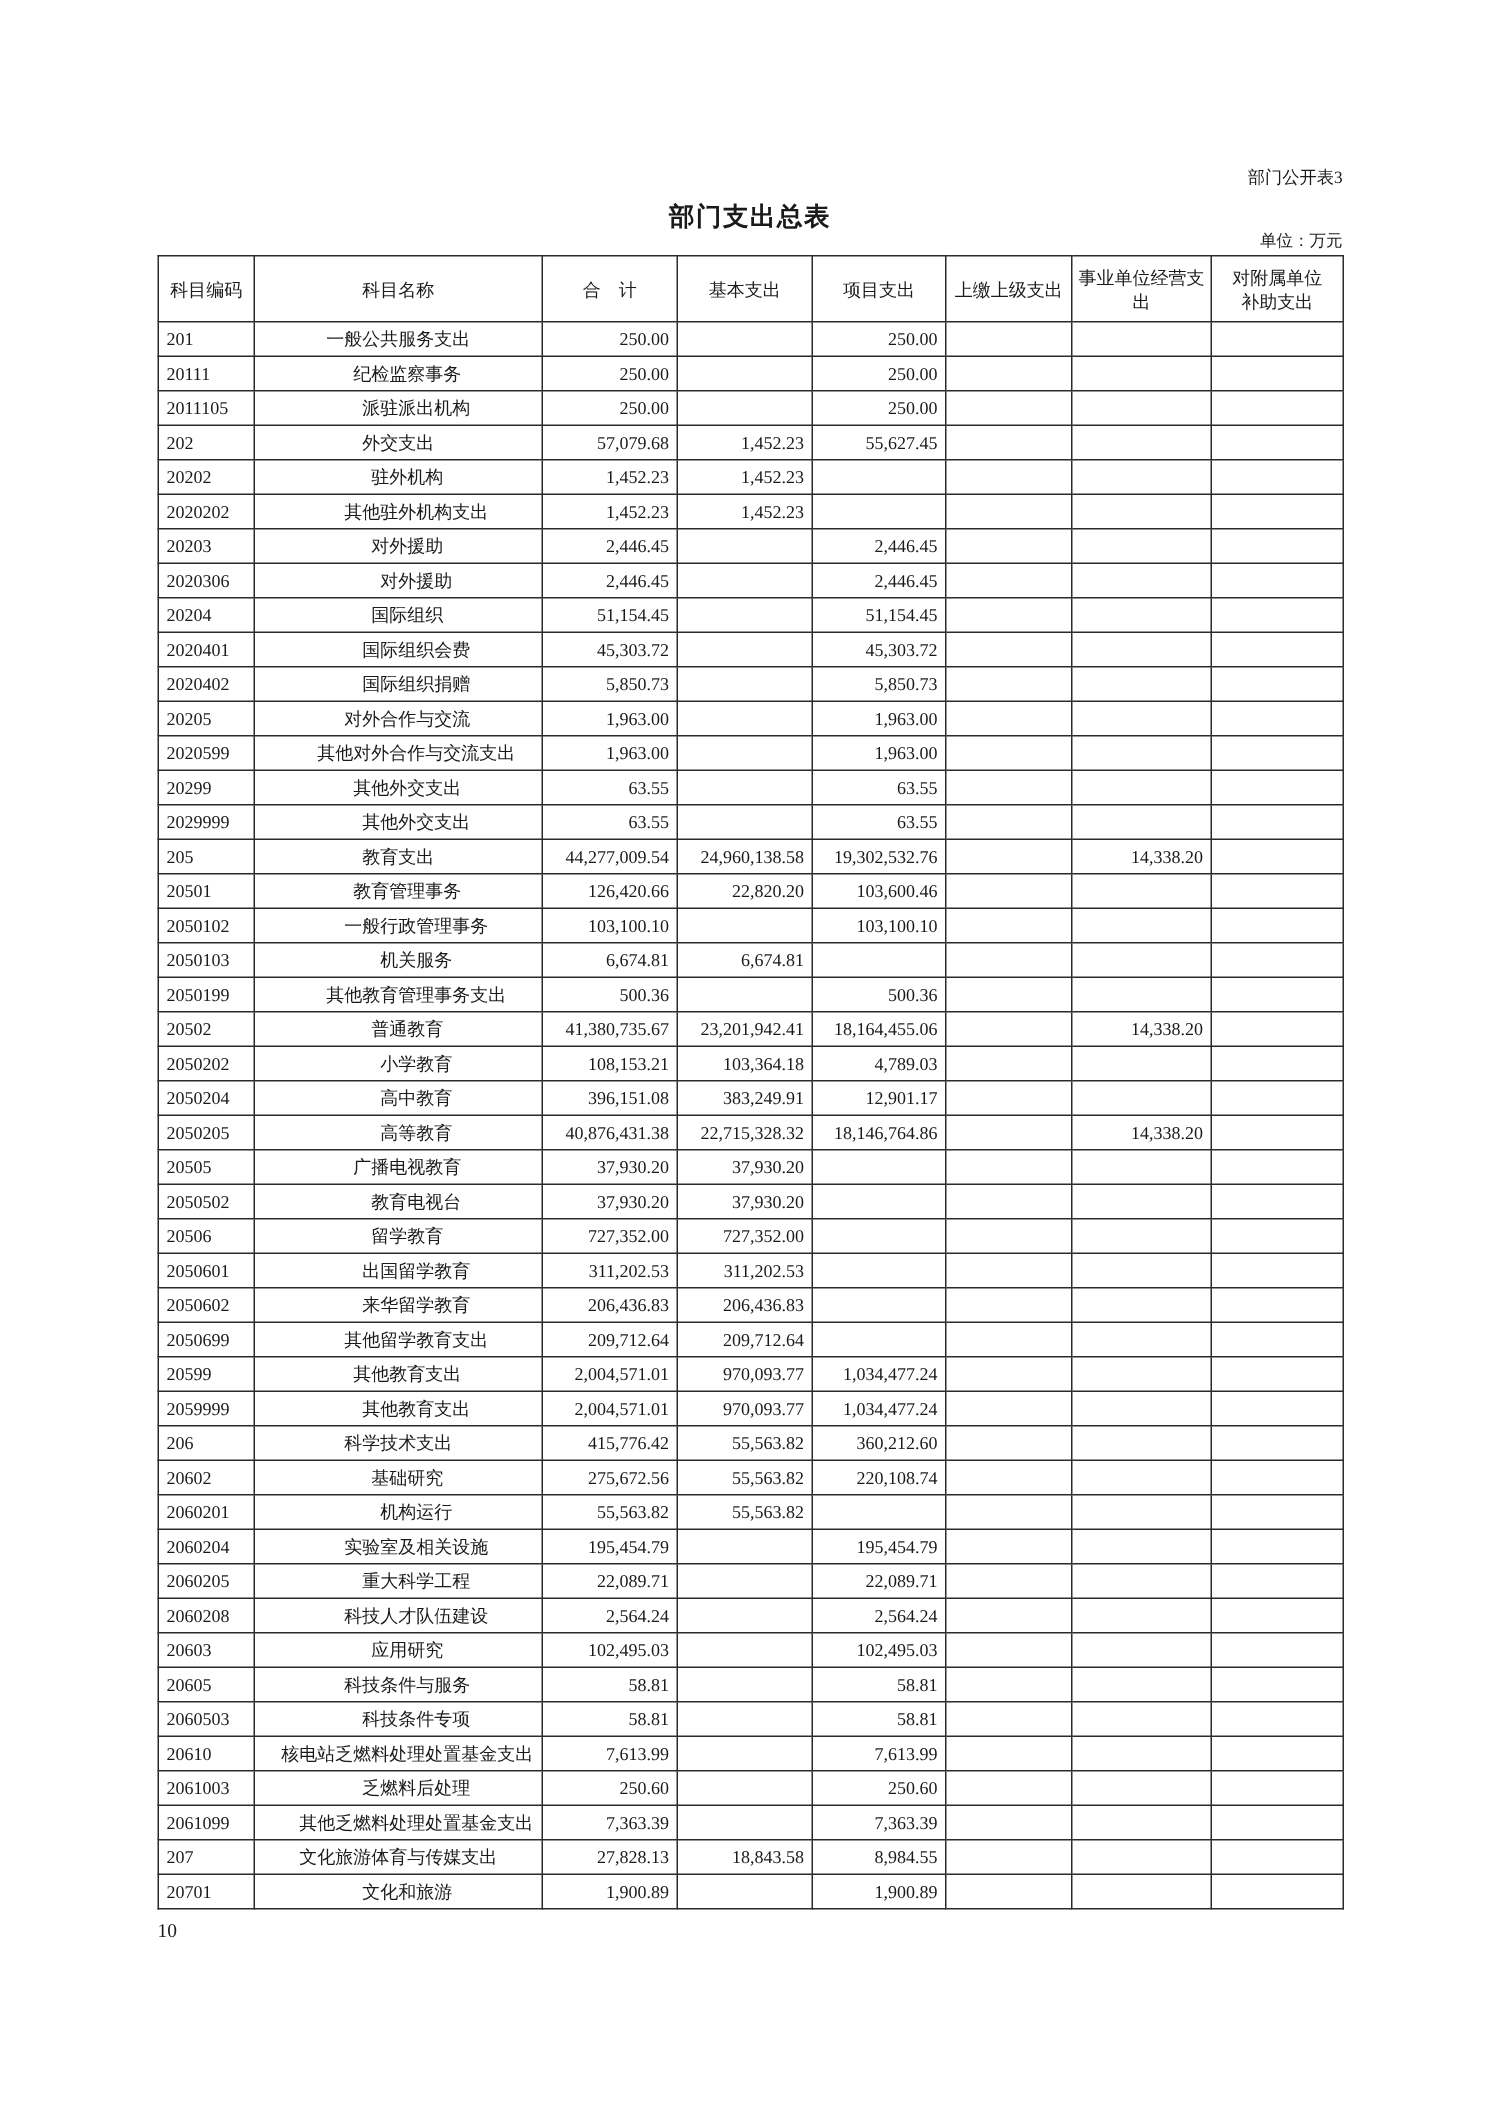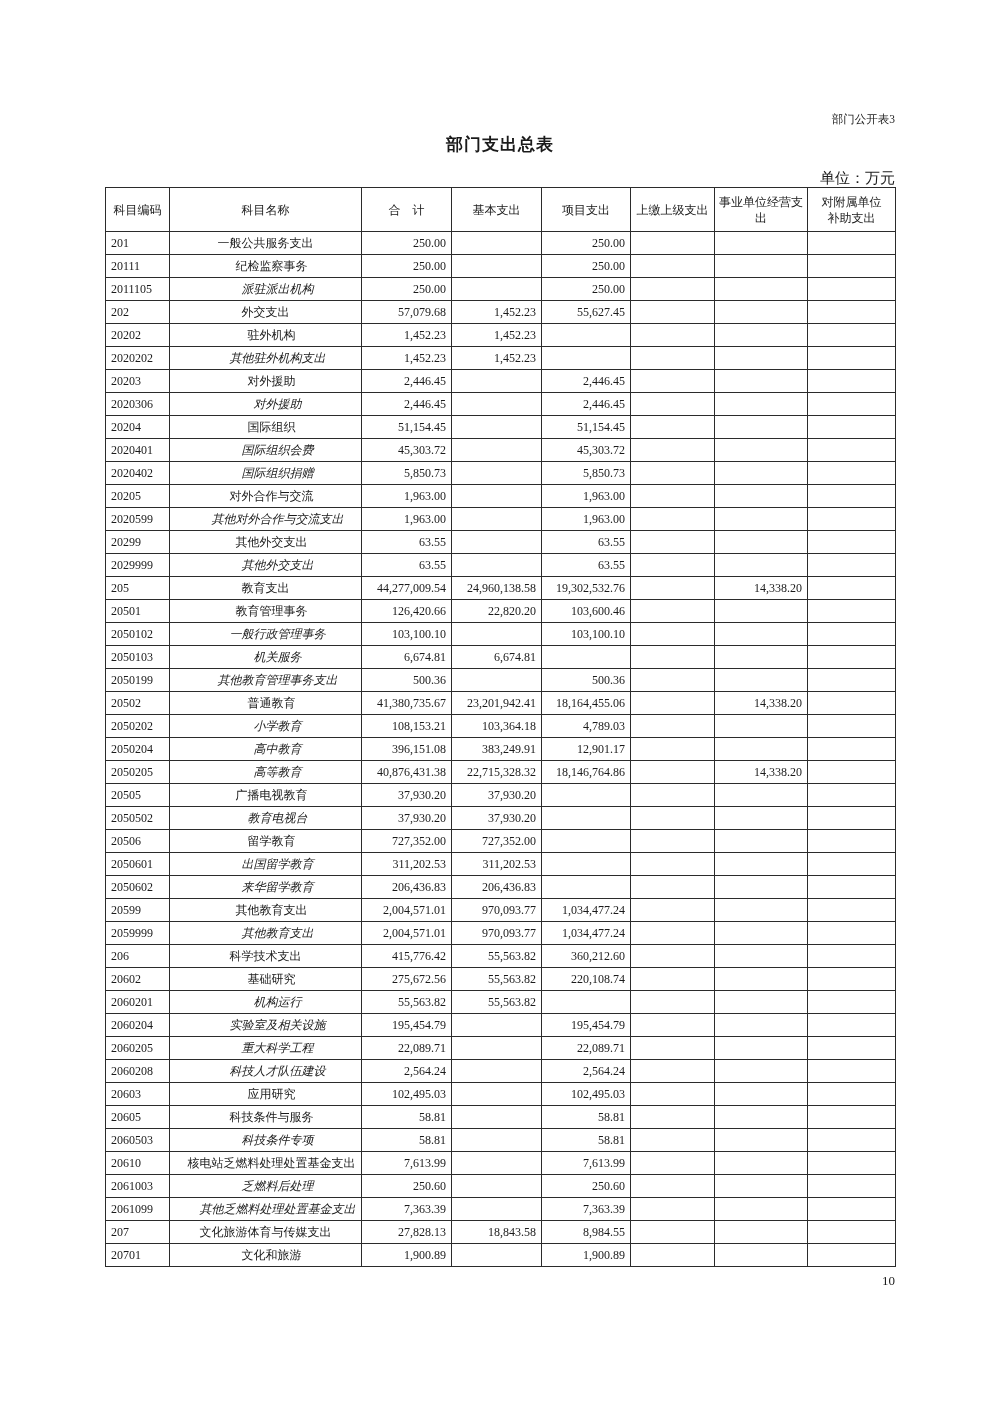--- a/index.html
+++ b/index.html
@@ -28,24 +28,24 @@
   }
   .title {
     margin-top: 9px;
     text-align: center;
     font-size: 17px;
     font-weight: bold;
     letter-spacing: 1px;
     line-height: 20px;
   }
   .unit-label {
-    margin-top: 17px;
+    margin-top: 0;
     margin-bottom: 2px;
     text-align: right;
-    font-size: 15px;
+    font-size: 11px;
     line-height: 13px;
   }
   table.budget {
     border-collapse: collapse;
     table-layout: fixed;
     width: 790px;
   }
   table.budget th, table.budget td {
     border: 1px solid #2b2b2b;
     font-weight: normal;
@@ -66,25 +66,25 @@
   }
   table.budget td {
     height: 22px;
     line-height: 22px;
     white-space: nowrap;
     padding: 0 5px;
   }
   td.code { text-align: left; }
   td.name { text-align: center; }
   td.name.indent-1 { padding-left: 17px; }
-  td.name.indent-2 { padding-left: 29px; font-style: italic; }
+  td.name.indent-2 { padding-left: 29px; }
   td.num { text-align: right; padding-right: 7px; }
   .page-number {
     margin-top: 6px;
-    text-align: right;
+    text-align: left;
     font-size: 13px;
     line-height: 16px;
   }
 </style>
 </head>
 <body>
 
 <div class="sheet">
 
   <div class="doc-label">部门公开表3</div>
@@ -401,20 +401,30 @@
           <td class="code">2050602</td>
           <td class="name indent-2">来华留学教育</td>
           <td class="num">206,436.83</td>
           <td class="num">206,436.83</td>
           <td class="num"></td>
           <td class="num"></td>
           <td class="num"></td>
           <td class="num"></td>
         </tr>
         <tr>
+          <td class="code">2050699</td>
+          <td class="name indent-2">其他留学教育支出</td>
+          <td class="num">209,712.64</td>
+          <td class="num">209,712.64</td>
+          <td class="num"></td>
+          <td class="num"></td>
+          <td class="num"></td>
+          <td class="num"></td>
+        </tr>
+        <tr>
           <td class="code">20599</td>
           <td class="name indent-1">其他教育支出</td>
           <td class="num">2,004,571.01</td>
           <td class="num">970,093.77</td>
           <td class="num">1,034,477.24</td>
           <td class="num"></td>
           <td class="num"></td>
           <td class="num"></td>
         </tr>
         <tr>

